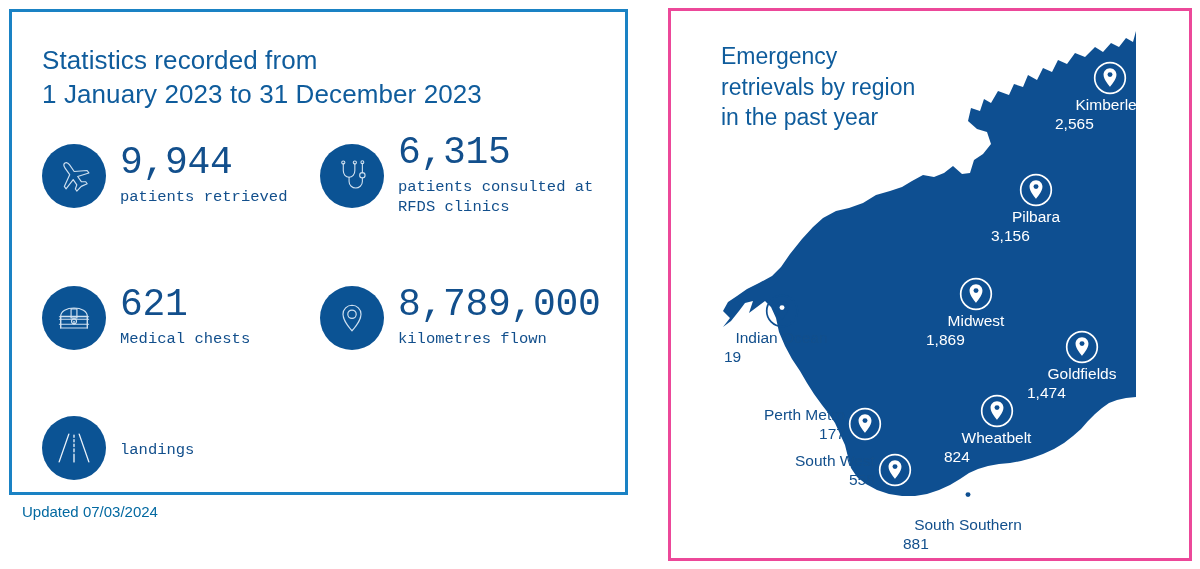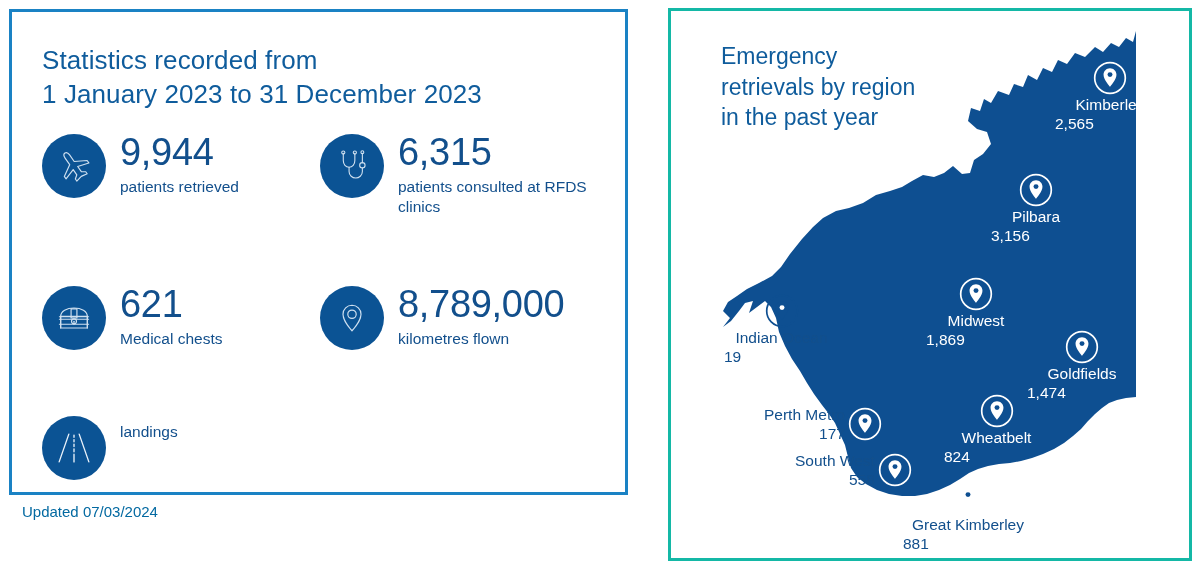--- a/index.html
+++ b/index.html
@@ -13,21 +13,21 @@
   }
   #stats-heading{
     position:absolute;left:30px;top:32px;width:540px;
     color:#0F5C9C;font-size:26px;line-height:1.30;font-weight:400;
     letter-spacing:0.1px;
   }
   #stats-heading .ln{display:block;}
 
   .stat-grid{position:absolute;left:30px;top:120px;width:560px;}
   .stat-row{display:flex;}
-  .stat-cell{display:flex;align-items:flex-start;}
+  .stat-cell{display:flex;align-items:center;font-family:Liberation Mono, monospace;}
   .stat-cell.col1{width:278px;}
   .stat-cell.col2{width:280px;}
 
   .ic-circle{
     width:64px;height:64px;border-radius:50%;background:#0B5394;
     flex:0 0 64px;display:flex;align-items:center;justify-content:center;
     margin-top:2px;
   }
   .ic-circle svg{display:block;}
   .stat-text{margin-left:14px;padding-top:2px;}
@@ -42,21 +42,21 @@
   .row-gap{height:66px;}
   .row-gap2{height:64px;}
 
   #updated-text{
     position:absolute;left:22px;top:503px;color:#0369a1;font-size:15px;
   }
 
   
   #map-panel{
     position:absolute;left:668px;top:8px;width:524px;height:553px;
-    border:3px solid #14b8a6;box-sizing:border-box;background:#fff;
+    border:3px solid #ec4899;box-sizing:border-box;background:#fff;
     overflow:hidden;
   }
   #map-heading{
     position:absolute;left:50px;top:30px;width:300px;z-index:6;
     color:#0F5C9C;font-size:23px;line-height:1.33;font-weight:400;
   }
   #map-heading .ln{display:block;}
   #wa-map{position:absolute;left:0;top:0;width:524px;height:553px;z-index:1;}
 
   .marker{position:absolute;z-index:5;}
@@ -286,17 +286,17 @@
       <circle cx="20" cy="16" r="2.9" fill="#0E4F91"></circle>
     </svg>
   </div>
 
   <div class="marker off-land" style="left:232px;top:470px;width:130px;">
     <svg class="pin" viewBox="0 0 40 40">
       <circle cx="20" cy="20" r="18" fill="none" stroke="#ffffff" stroke-width="2"></circle>
       <path d="M20 8.5c-4.2 0-7.6 3.4-7.6 7.6 0 5.6 7.6 14.2 7.6 14.2s7.6-8.6 7.6-14.2c0-4.2-3.4-7.6-7.6-7.6z" fill="#ffffff"></path>
       <circle cx="20" cy="16" r="2.9" fill="#0E4F91"></circle>
     </svg>
-    <div class="mlabel">Great Kimberley</div>
+    <div class="mlabel">South Southern</div>
     <div class="mval">881</div>
   </div>
 
 </div>
 
 </body></html>

